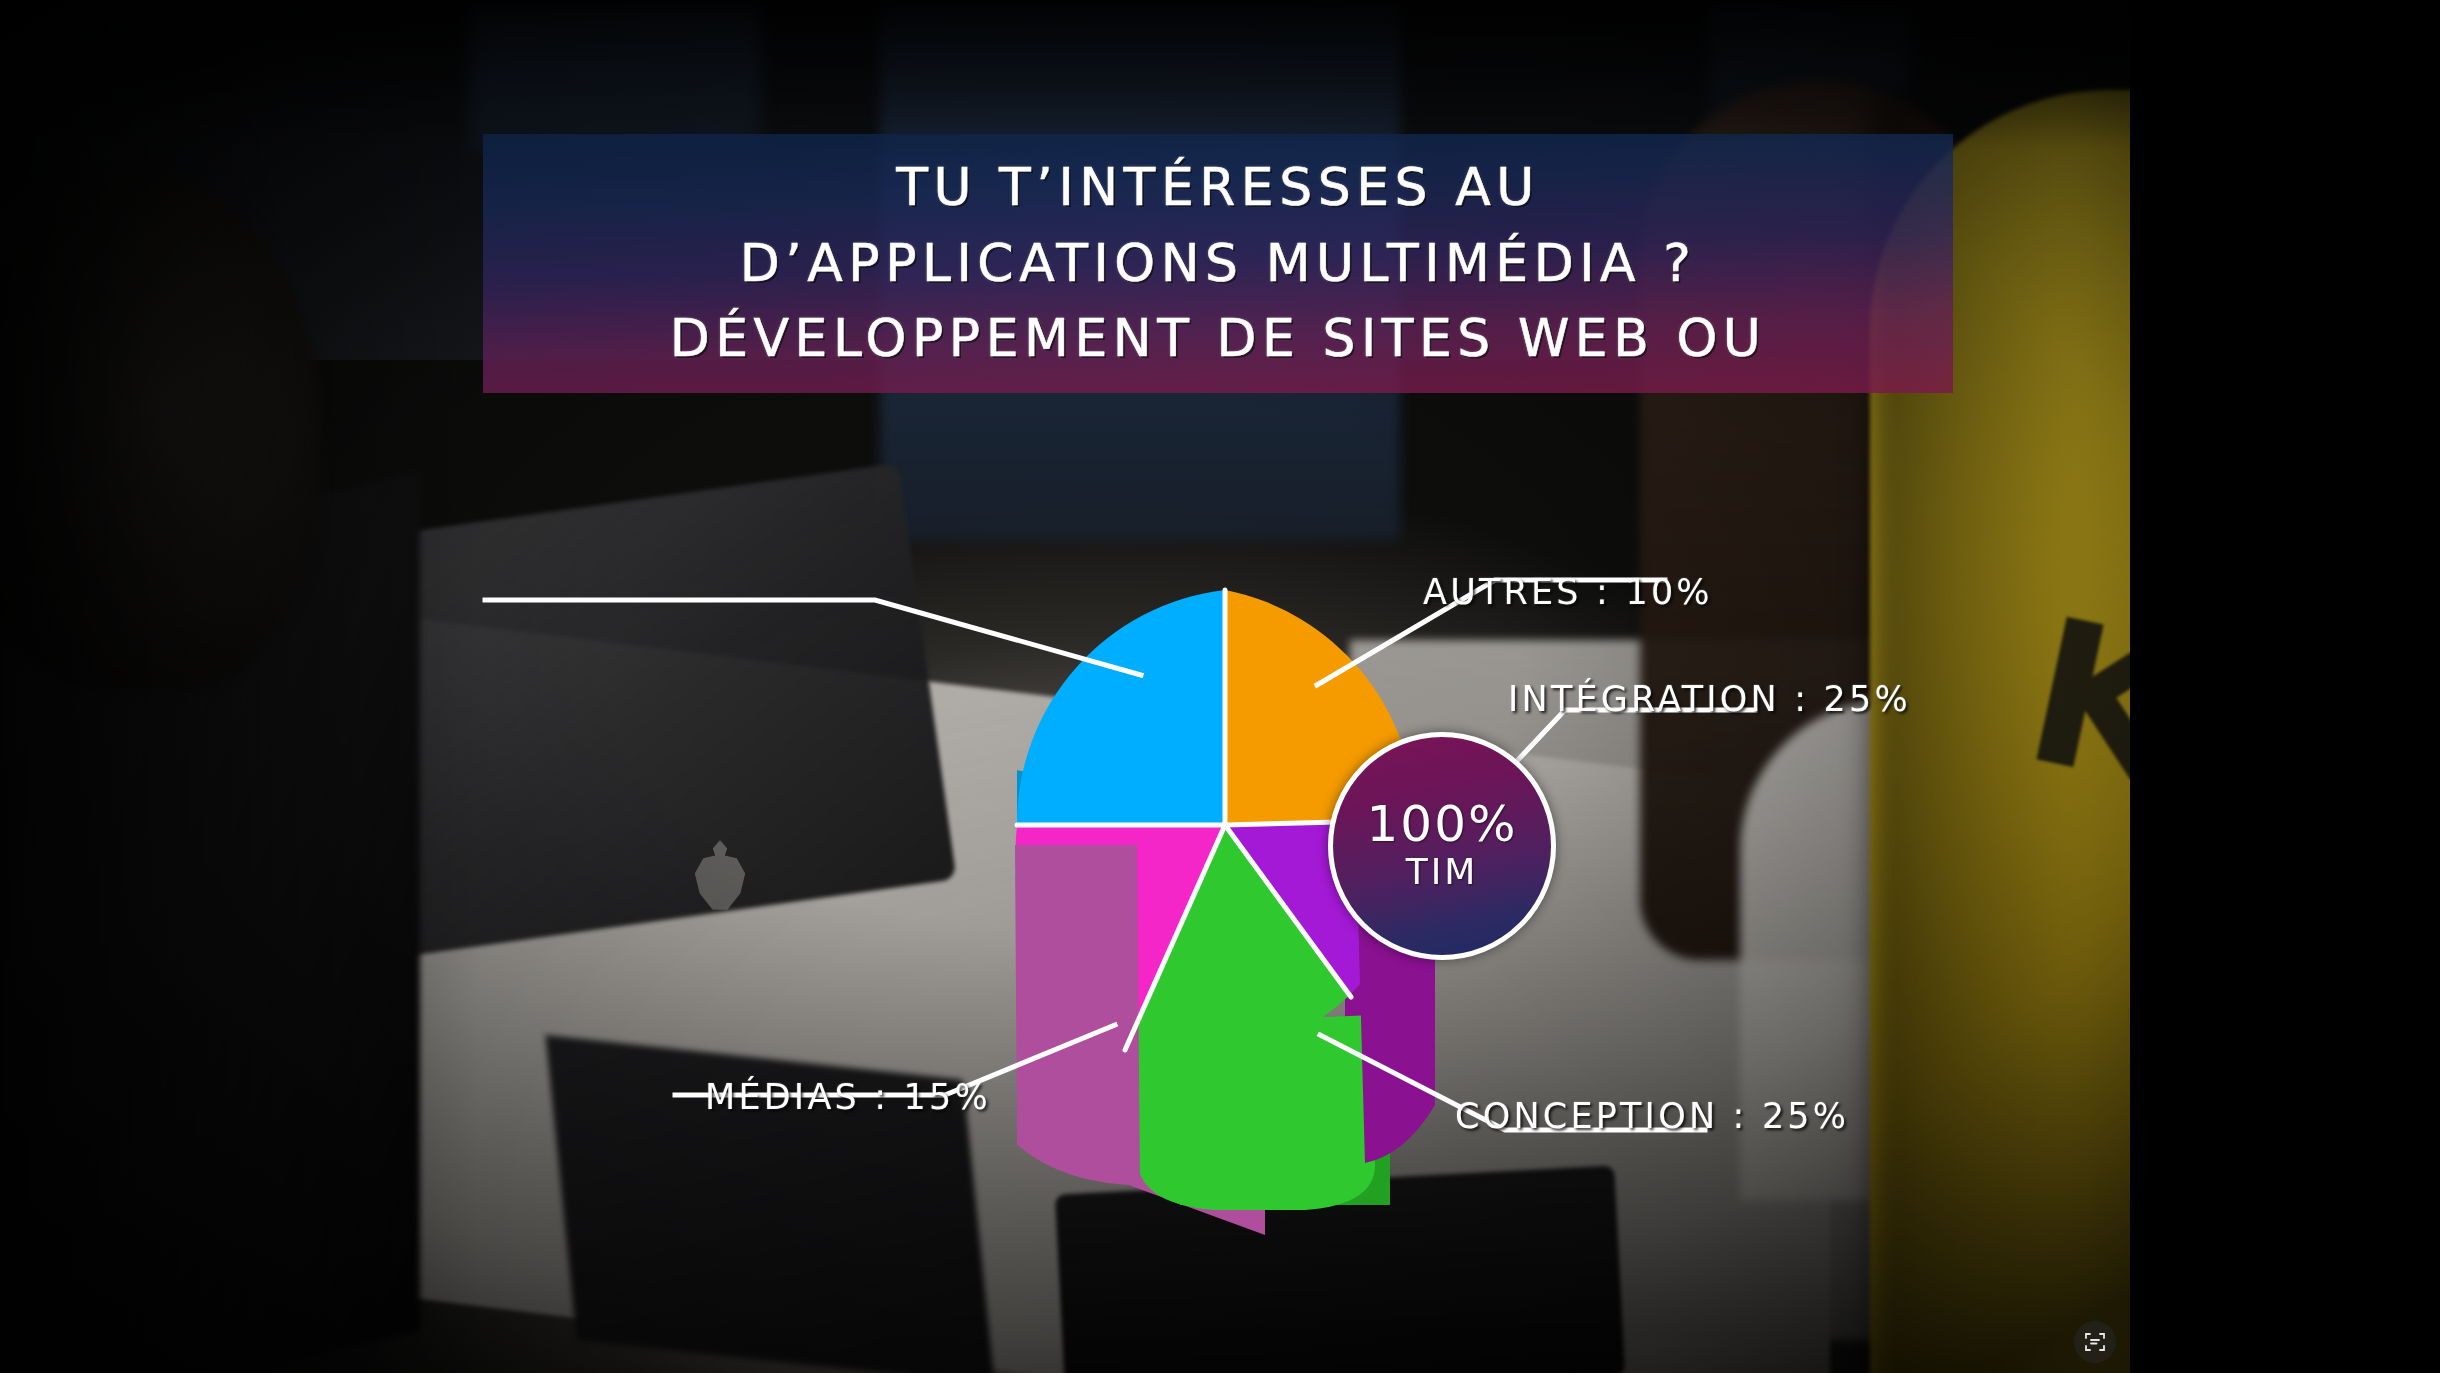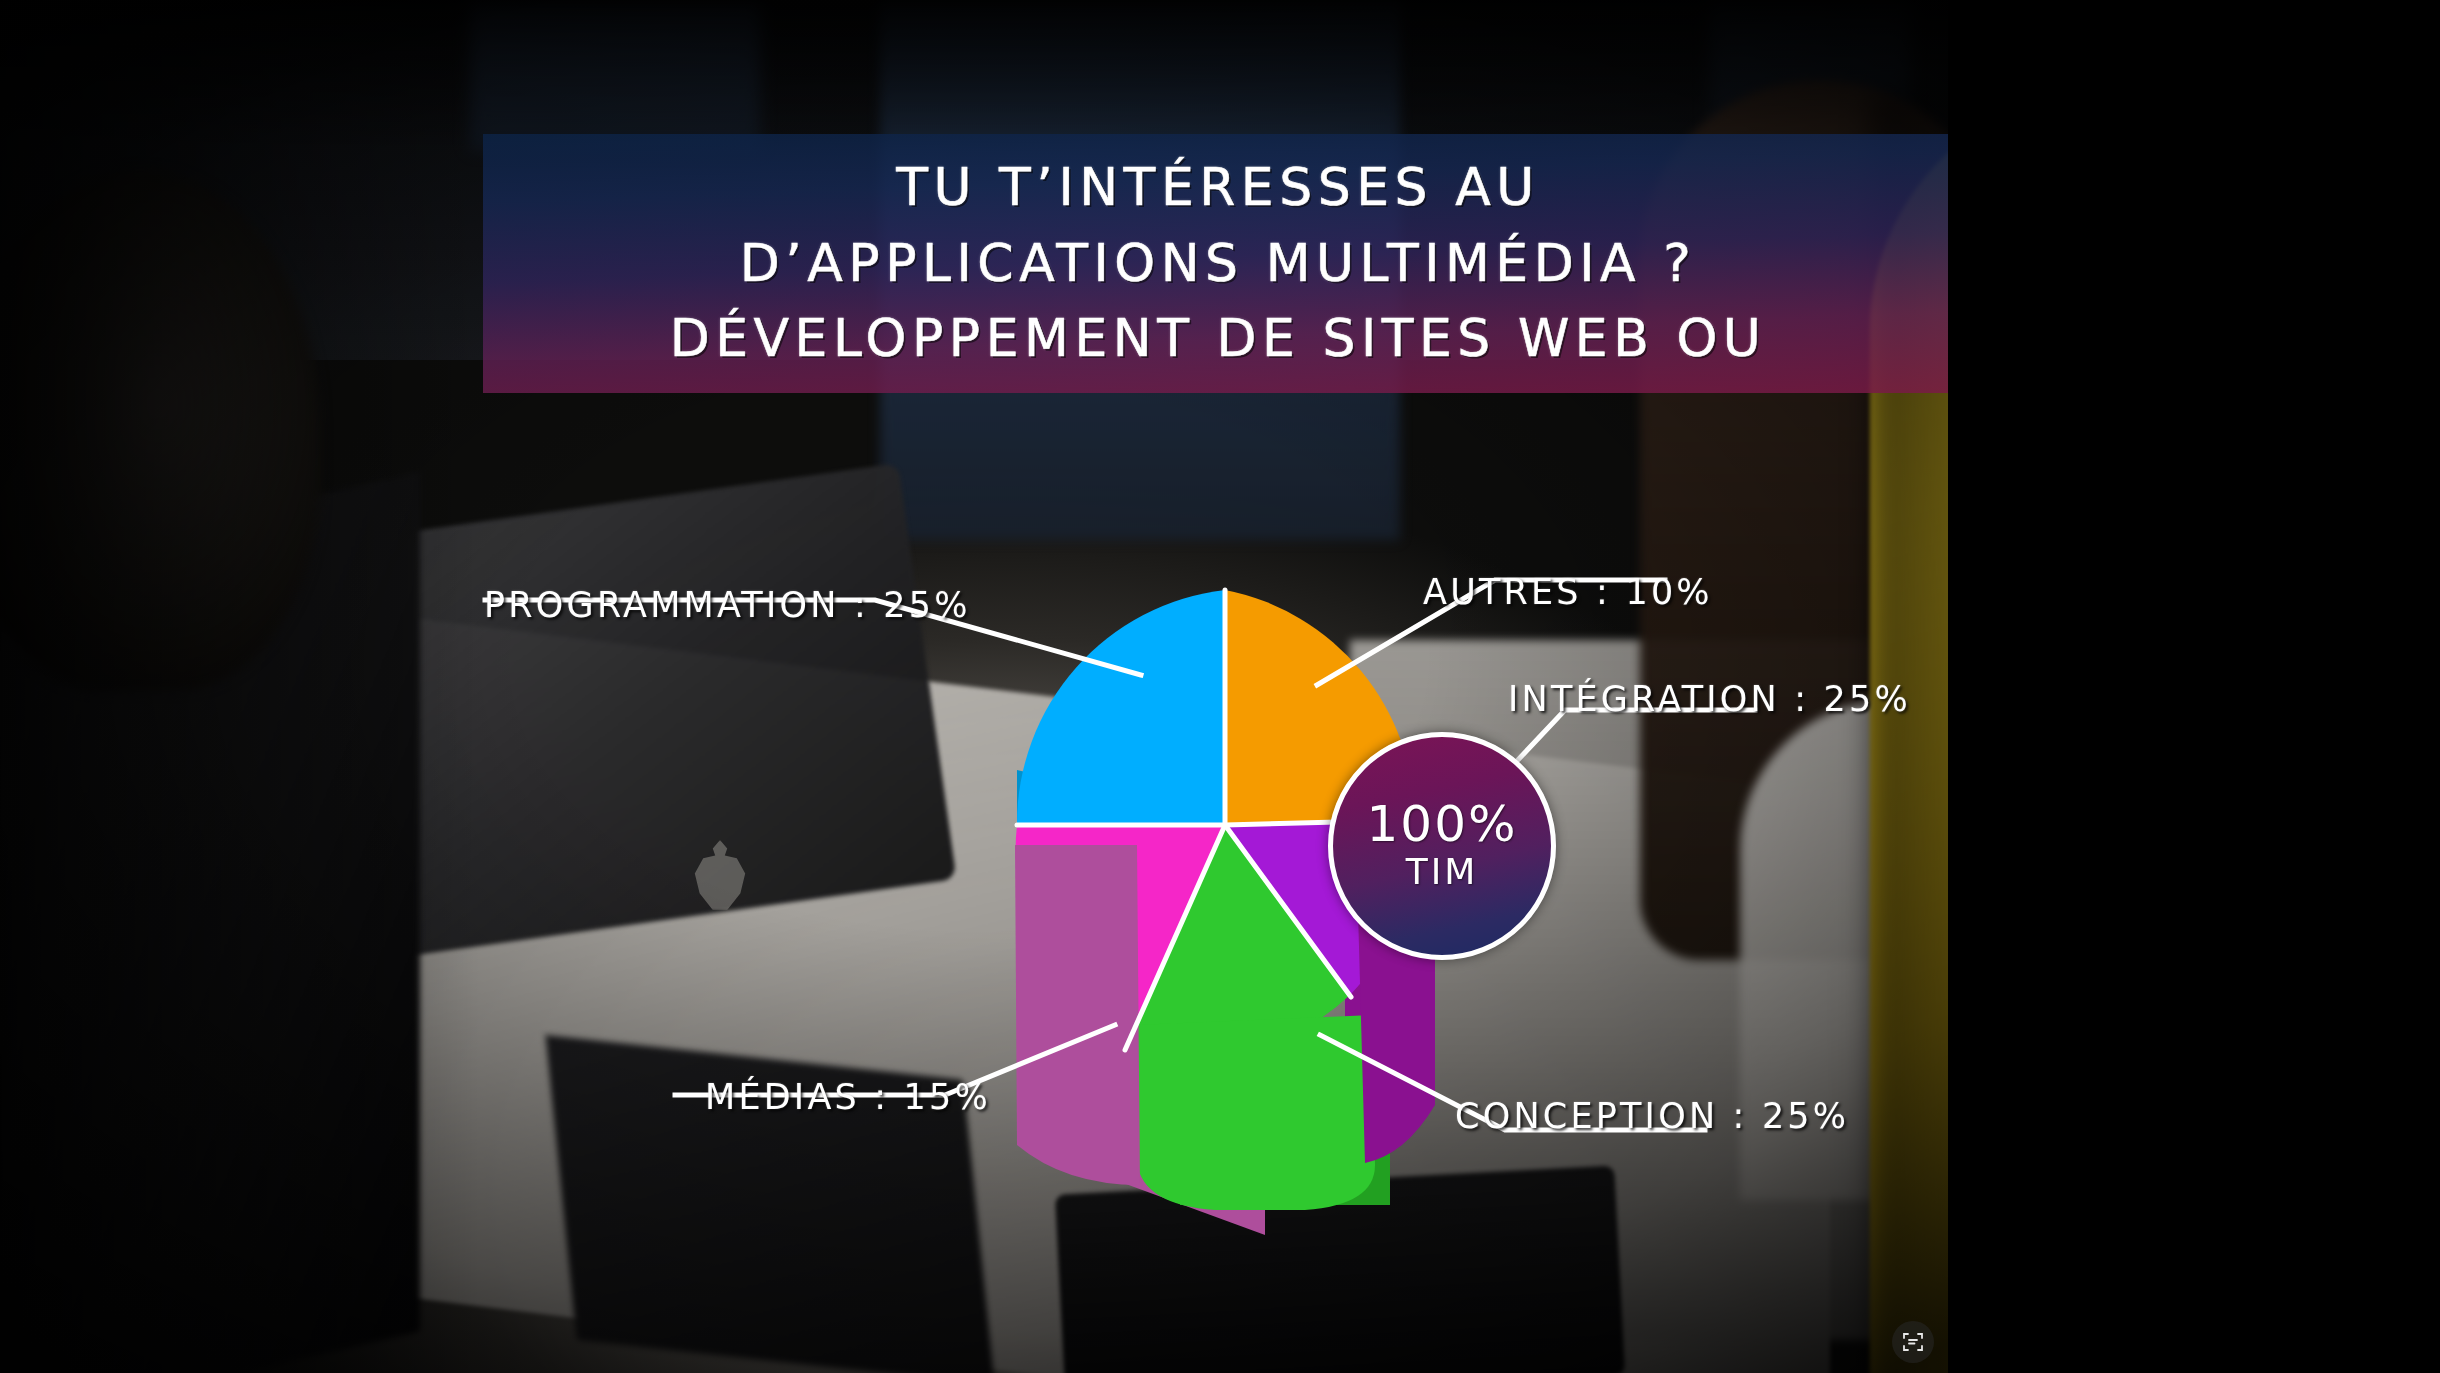--- a/index.html
+++ b/index.html
@@ -1,21 +1,21 @@
 <!DOCTYPE html>
 <html><head>
 <meta charset="utf-8">
 <style>
   * { margin:0; padding:0; box-sizing:border-box; }
   html, body {
     width:2440px; height:1373px; overflow:hidden;
     background:#000;
     font-family:"Liberation Sans", sans-serif;
   }
-  #stage { position:relative; width:1948px; height:1373px; overflow:hidden; background:#4c1d95; }
+  #stage { position:relative; width:2130px; height:1373px; overflow:hidden; background:#4c1d95; }
 
   
   .bg { position:absolute; inset:0; overflow:hidden; }
   .bg-base {
     position:absolute; inset:0;
     background:
       radial-gradient(ellipse 900px 600px at 52% 78%, #8e8a84 0%, #6a6660 38%, #2b2926 72%, #0d0d0c 100%),
       linear-gradient(180deg,#14161a 0%, #1b1d21 30%, #3a3732 60%, #201e1c 100%);
   }
   
@@ -343,21 +343,20 @@
     </svg>
 
     <div class="center-badge">
       <div class="badge-circle">
         <div class="badge-pct">100%</div>
         <div class="badge-sub">TIM</div>
       </div>
     </div>
   </div>
 
-  <div class="label lbl-programmation">PROGRAMMATION : 25%</div>
   <div class="label lbl-autres">AUTRES : 10%</div>
   <div class="label lbl-integration">INTÉGRATION : 25%</div>
   <div class="label lbl-medias">MÉDIAS : 15%</div>
   <div class="label lbl-conception">CONCEPTION : 25%</div>
 
   <div class="bottom-right-btn">
     <svg width="24" height="24" viewBox="0 0 24 24">
       <g fill="none" stroke="#e8e8e8" stroke-width="1.8" stroke-linecap="round">
         <path d="M3 8 V4 H7"></path>
         <path d="M17 4 H21 V8"></path>

